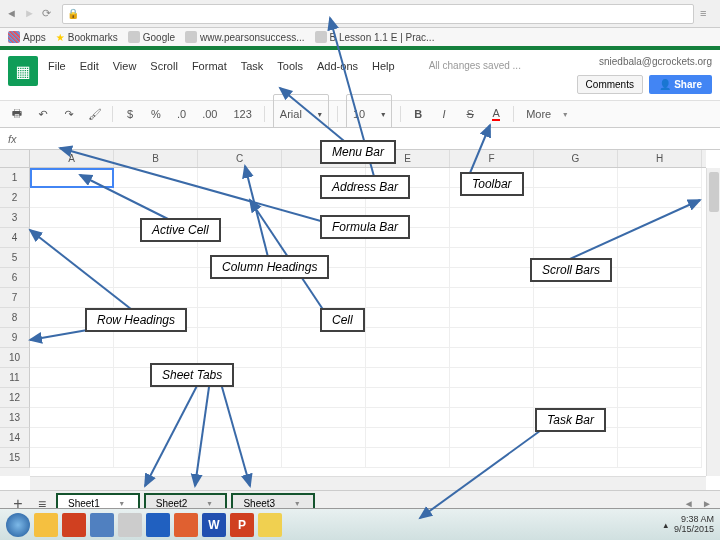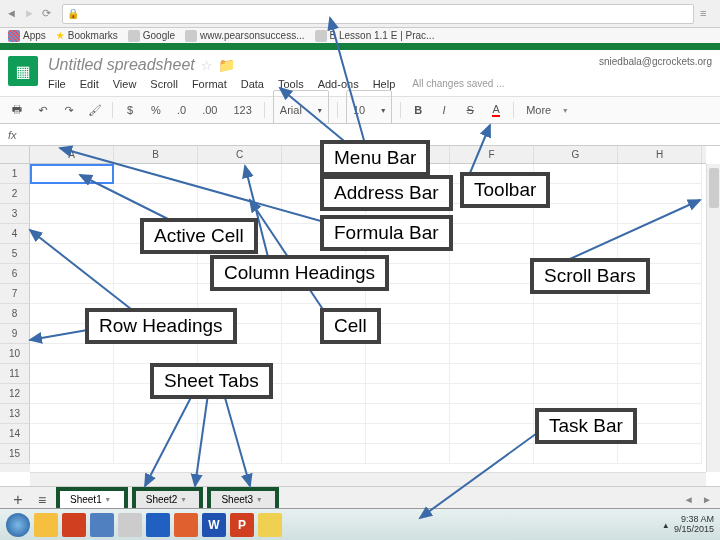--- a/index.html
+++ b/index.html
@@ -4,21 +4,21 @@
 <style>
   * { box-sizing: border-box; margin: 0; padding: 0; }
   body { font-family: Arial, sans-serif; font-size: 11px; width: 720px; height: 540px; position: relative; background: #fff; overflow: hidden; }
   
   
   .browser-top { height: 28px; background: #f0f0f0; border-bottom: 1px solid #ccc; display: flex; align-items: center; padding: 0 6px; gap: 6px; }
   .url-bar { flex: 1; height: 20px; background: #fff; border: 1px solid #ccc; border-radius: 2px; font-size: 10px; padding: 0 4px; display: flex; align-items: center; color: #333; overflow: hidden; white-space: nowrap; }
   .browser-icons { display: flex; gap: 4px; }
   .b-icon { width: 14px; height: 14px; }
   
-  .bookmark-bar { height: 22px; background: #f7f7f7; border-bottom: 7px solid #15803d; display: flex; align-items: center; gap: 10px; padding: 0 8px; font-size: 10px; color: #444; }
+  .bookmark-bar { height: 22px; background: #f7f7f7; border-bottom: 4px solid #15803d; display: flex; align-items: center; gap: 10px; padding: 0 8px; font-size: 10px; color: #444; }
   .bk-item { display: flex; align-items: center; gap: 3px; }
   .bk-ico { width: 12px; height: 12px; background: #ccc; border-radius: 2px; }
   
   
   .app-header { display: flex; align-items: flex-start; padding: 6px 8px; gap: 10px; }
   .app-logo { width: 30px; height: 30px; background: #0f9d58; color: #fff; display: flex; align-items: center; justify-content: center; font-size: 16px; border-radius: 2px; }
   .title-area { flex: 1; }
   .doc-title-row { display: flex; align-items: center; gap: 6px; }
   .doc-title { font-size: 16px; color: #888; font-style: italic; }
   .star { color: #ccc; font-size: 13px; }
@@ -56,33 +56,33 @@
   .cell { width: 84px; border-right: 1px solid #eee; border-bottom: 1px solid #eee; }
   .active-cell-box { position: absolute; top: 0; left: 0; width: 84px; height: 20px; border: 2px solid #4285f4; pointer-events: none; }
   .scroll-v { position: absolute; top: 18px; right: 0; width: 14px; bottom: 14px; background: #f0f0f0; border-left: 1px solid #ddd; }
   .scroll-v-thumb { position: absolute; top: 4px; left: 2px; width: 10px; height: 40px; background: #ccc; border-radius: 2px; }
   .scroll-h { position: absolute; bottom: 0; left: 30px; right: 14px; height: 14px; background: #f0f0f0; border-top: 1px solid #ddd; }
   
   
   .sheet-tabs { height: 26px; background: #f0f0f0; border-top: 1px solid #ccc; display: flex; align-items: center; gap: 4px; padding: 0 8px; }
   .sheet-add { width: 20px; height: 20px; font-size: 16px; color: #555; display: flex; align-items: center; justify-content: center; }
   .sheet-menu { width: 20px; height: 20px; font-size: 14px; color: #555; display: flex; align-items: center; justify-content: center; }
-  .sheet-tab { background: #fff; border: 4px solid #14532d; padding: 3px 14px 3px 10px; font-size: 10px; display: flex; align-items: center; gap: 4px; position: relative; }
+  .sheet-tab { background: #fff; border: 2px solid #14532d; padding: 3px 14px 3px 10px; font-size: 10px; display: flex; align-items: center; gap: 20px; position: relative; }
   .sheet-tab.inactive { background: #e8e8e8; }
   .sheet-dd { font-size: 8px; color: #888; }
   .tab-nav { margin-left: auto; display: flex; gap: 6px; color: #888; font-size: 10px; }
   
   
   .taskbar { height: 32px; background: linear-gradient(#e8f0f0, #d0e0e0); border-top: 1px solid #999; display: flex; align-items: center; padding: 0 6px; gap: 4px; position: absolute; bottom: 0; left: 0; right: 0; }
   .task-ico { width: 24px; height: 24px; border-radius: 2px; }
   .task-right { margin-left: auto; display: flex; align-items: center; gap: 6px; font-size: 9px; color: #333; }
   .clock { text-align: right; line-height: 1.1; }
   
   
-  .ann { position: absolute; background: #fff; border: 4px solid #404040; padding: 3px 10px; font-size: 19px; color: #000; z-index: 50; }
+  .ann { position: absolute; background: #fff; border: 2px solid #404040; padding: 3px 10px; font-size: 12px; color: #000; z-index: 50; font-style: italic; }
   .arrow-svg { position: absolute; top: 0; left: 0; width: 720px; height: 540px; pointer-events: none; z-index: 40; }
 </style>
 </head>
 <body>
 
 <div class="browser-top">
   <div class="browser-icons">
     <div class="b-icon" style="color:#888">◄</div>
     <div class="b-icon" style="color:#ccc">►</div>
     <div class="b-icon" style="color:#888">⟳</div>
@@ -112,40 +112,39 @@
     </div>
   <div class="bk-item">
       <div class="bk-ico"></div>
       <span>B Lesson 1.1 E | Prac...</span>
     </div>
 </div>
 
 <div class="app-header">
   <div class="app-logo">▦</div>
   <div class="title-area">
-    <div class="doc-title-row">
-      <span class="doc-title">Untitled spreadsheet</span>
-      <span class="star">☆</span>
-      <span class="folder">📁</span>
-    </div>
     <div class="menu-row">
       <span class="menu-item">File</span>
       <span class="menu-item">Edit</span>
       <span class="menu-item">View</span>
       <span class="menu-item">Scroll</span>
       <span class="menu-item">Format</span>
-      <span class="menu-item">Data</span>
+      <span class="menu-item">Task</span>
       <span class="menu-item">Tools</span>
       <span class="menu-item">Add-ons</span>
       <span class="menu-item">Help</span>
-      <span class="saved-text" style="margin-left:3px">All changes saved ...</span>
+      <span class="saved-text" style="margin-left:20px">All changes saved ...</span>
     </div>
   </div>
   <div class="header-right">
     <span class="user-email">sniedbala@gcrockets.org</span>
+    <div class="btn-row">
+      <button class="btn-comments">Comments</button>
+      <button class="btn-share">👤 <span>Share</span></button>
+    </div>
   </div>
 </div>
 
 <div class="toolbar">
   <div class="tb-btn">🖶</div>
   <div class="tb-btn">↶</div>
   <div class="tb-btn">↷</div>
   <div class="tb-btn">🖌</div>
   <div class="tb-sep"></div>
   <div class="tb-btn">$</div>

